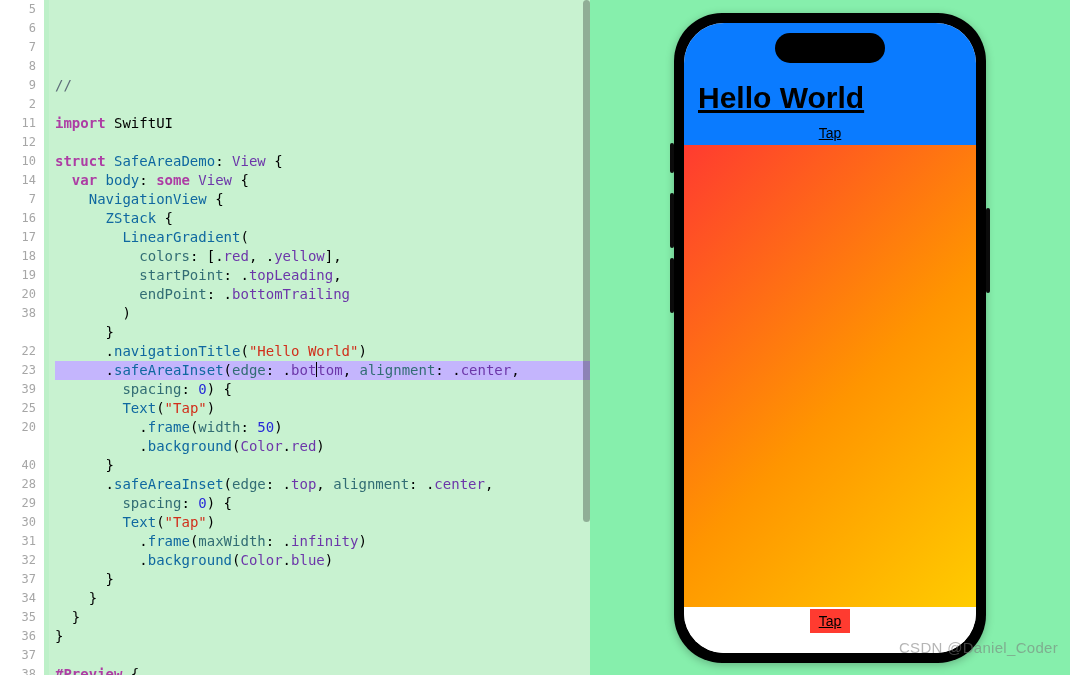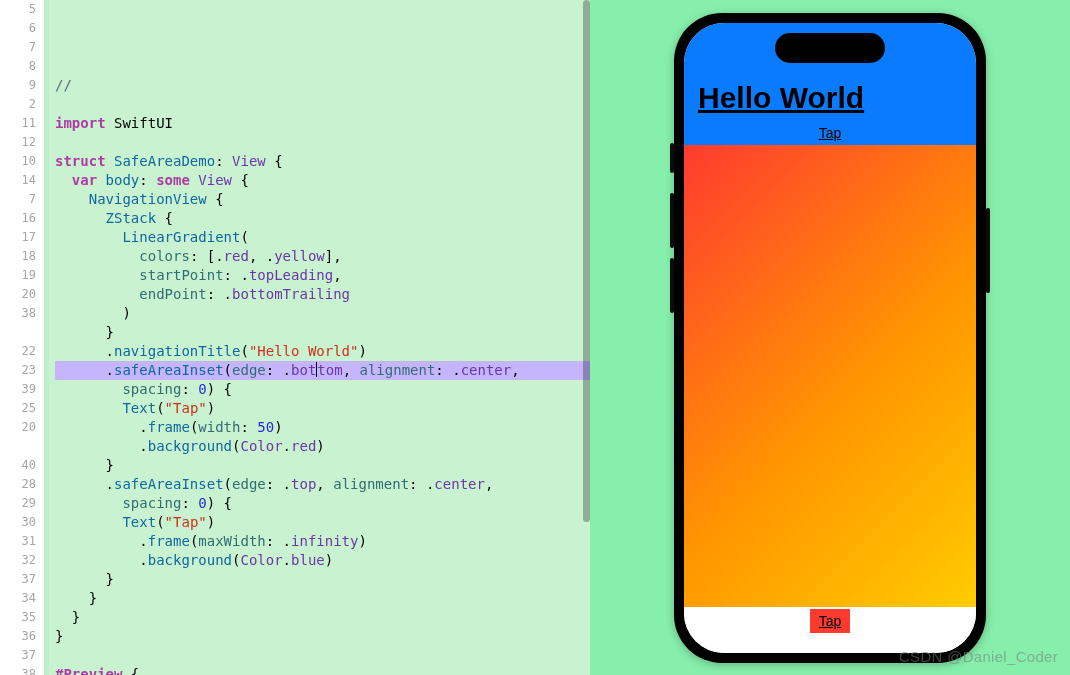--- a/index.html
+++ b/index.html
@@ -160,21 +160,21 @@
     width:40px;
     background:#ff3b30;
     text-align:center;
     font-size: 14px;
     color:#000;
     padding: 4px 0;
   }
   .watermark {
     position:absolute;
     right: 12px;
-    bottom: 10px;
+    bottom: 19px;
     color: rgba(120,120,120,0.55);
     font-family: Arial, sans-serif;
     font-size: 15px;
     letter-spacing: .3px;
   }
 </style>
 </head>
 <body>
 
 <div class="editor">

